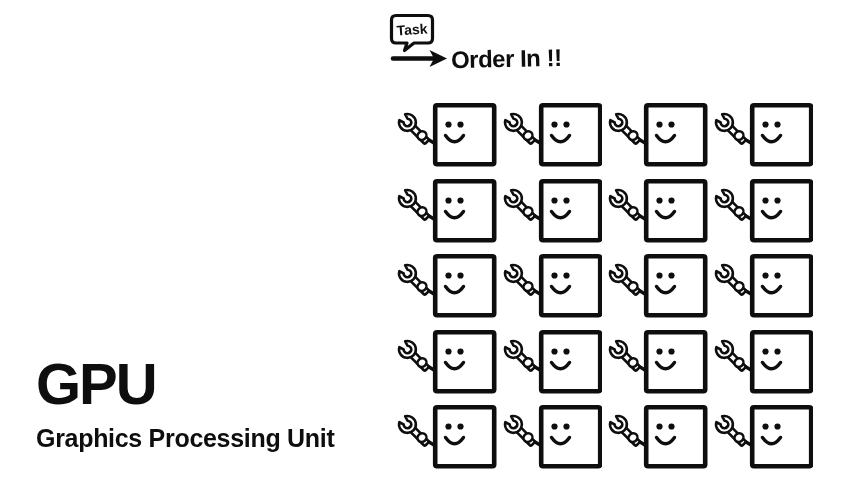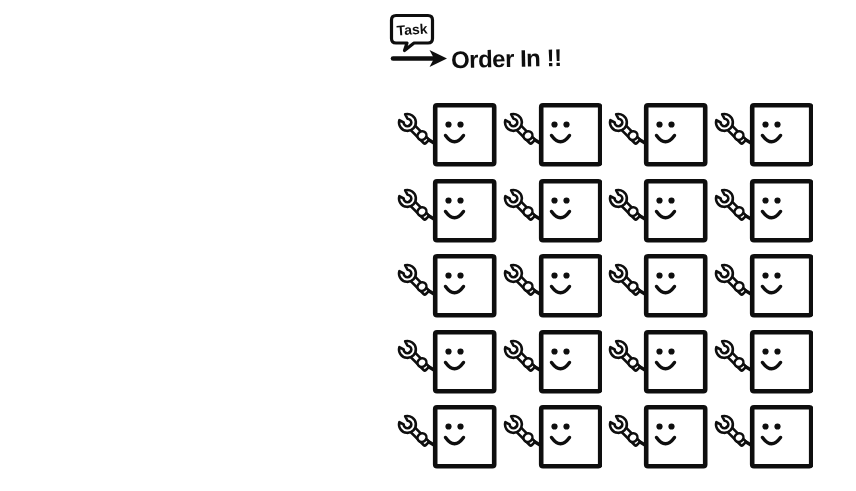--- a/index.html
+++ b/index.html
@@ -54,20 +54,24 @@
     grid-auto-rows:var(--cell-h);
   }
   .unit{width:var(--cell-w);height:var(--cell-h);}
   .unit svg{display:block;}
 </style>
 </head>
 <body>
 
 <div class="page">
 
+  <div class="title-block">
+    <div class="heading">GPU</div>
+    <div class="subheading">Graphics Processing Unit</div>
+  </div>
 
   <div class="annotation">
     <svg class="bubble-svg" width="50" height="42" viewBox="0 0 50 42">
       <path d="M8 2.5 H40 Q44.5 2.5 44.5 7 V25.5 Q44.5 30 40 30 H26 L16.5 37.5 L19 30 H8 Q3.5 30 3.5 25.5 V7 Q3.5 2.5 8 2.5 Z" fill="#ffffff" stroke="var(--ink)" stroke-width="3.2" stroke-linejoin="round"></path>
       <text x="24" y="21.5" text-anchor="middle" font-family="Liberation Sans, DejaVu Sans, sans-serif" font-weight="bold" font-size="14" fill="var(--ink)" transform="rotate(-4 24 16)">Task</text>
     </svg>
     <svg class="arrow-svg" width="62" height="24" viewBox="0 0 62 24">
       <path d="M4 11.5 H44" stroke="var(--ink)" stroke-width="4.6" stroke-linecap="round" fill="none"></path>
       <polygon points="58,11.5 40.5,3 45,11.5 40.5,20" fill="var(--ink)"></polygon>
     </svg>

